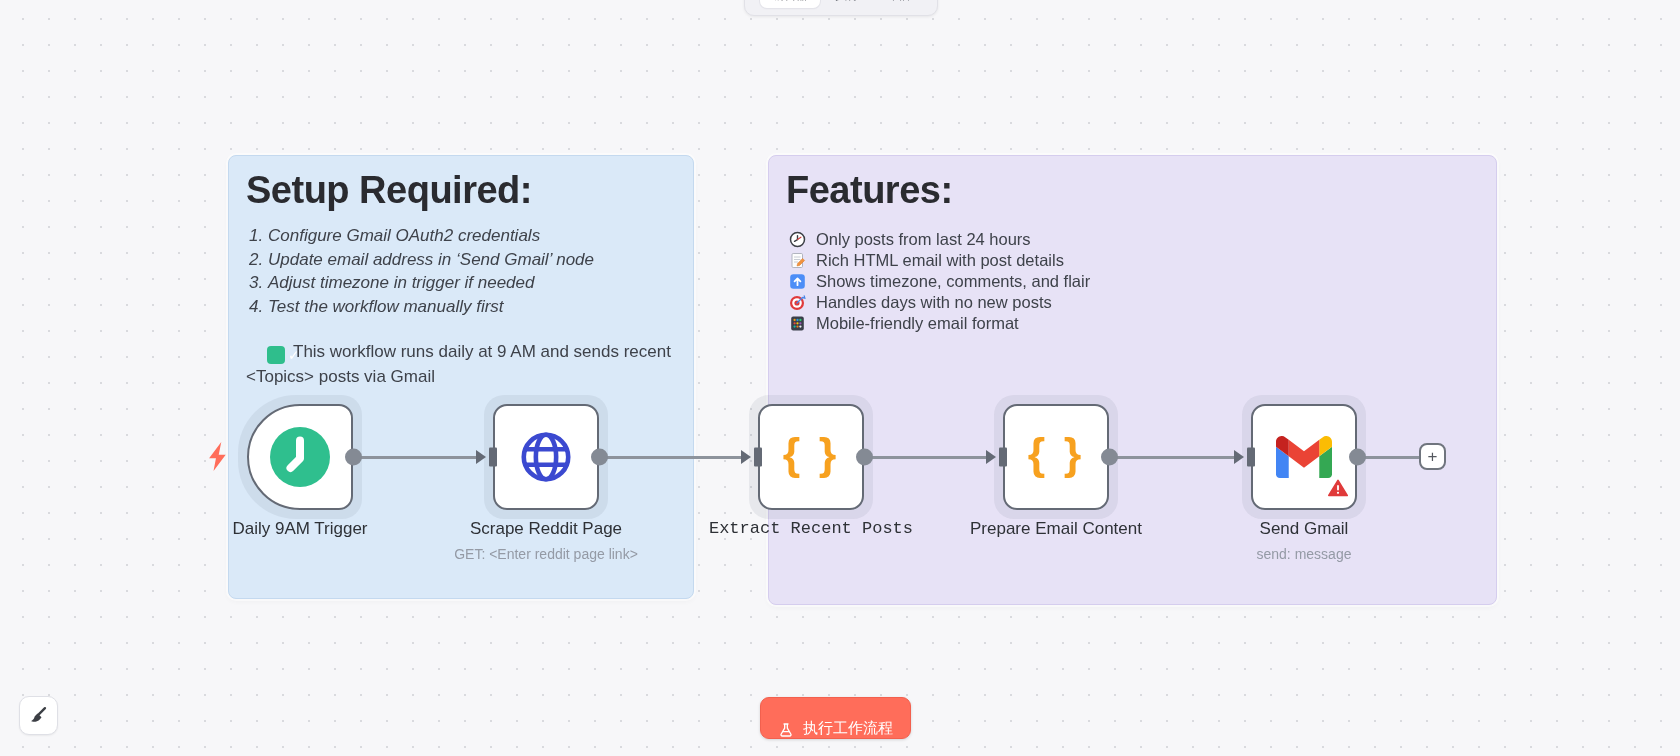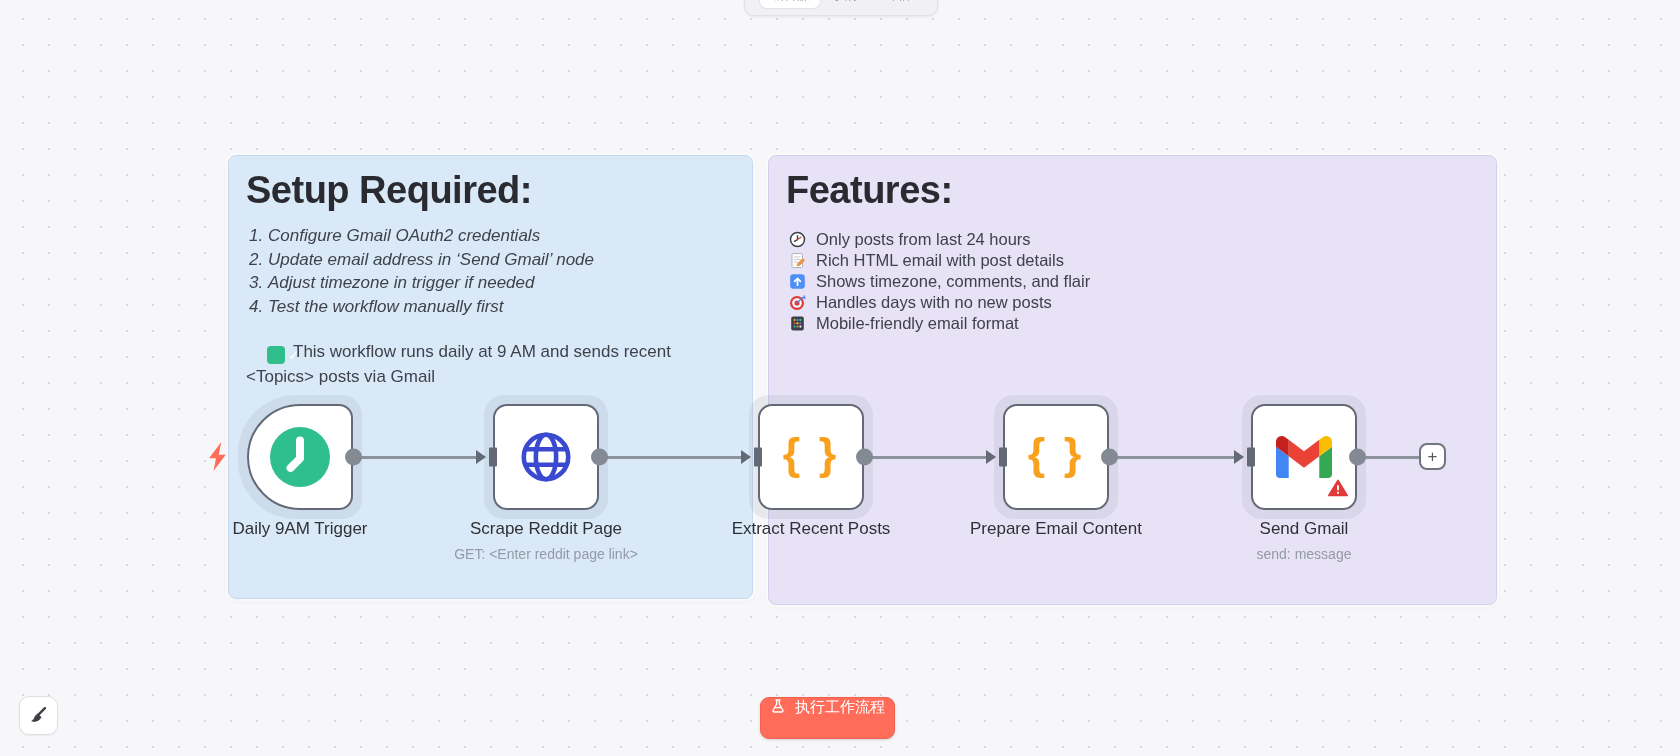--- a/index.html
+++ b/index.html
@@ -19,21 +19,21 @@
     position:absolute;left:744px;top:-26px;width:194px;height:42px;
     background:#f1f1f5;border:1px solid #e1e1e7;border-radius:10px;
     display:flex;align-items:center;justify-content:center;gap:3px;padding:0 5px;
     box-shadow:0 1px 3px rgba(0,0,0,.07);box-sizing:border-box;
   }
   .tab{font-size:12px;color:#50545c;padding:4px 12px;border-radius:7px;white-space:nowrap;}
   .tab.active{background:#ffffff;box-shadow:0 0 0 1px #e4e4ea,0 1px 2px rgba(0,0,0,.05);color:#35383f;}
   
   .sticky{position:absolute;border-radius:8px;box-sizing:border-box;
     box-shadow:0 0 0 2px rgba(255,255,255,.55),0 2px 6px rgba(0,0,0,.04);}
-  .sticky-setup{left:228px;top:155px;width:525px;height:444px;background:#dae9f8;border:1px solid #c4d9ef;}
+  .sticky-setup{left:228px;top:155px;width:466px;height:444px;background:#dae9f8;border:1px solid #c4d9ef;}
   .sticky-features{left:724px;top:155px;width:729px;height:450px;background:#e7e2f6;border:1px solid #d5cdee;margin-left:44px;}
   .sticky h1{margin:13px 0 0 17px;font-size:38px;font-weight:bold;color:#2a2b30;letter-spacing:-.5px;}
   .setup-list{margin:15px 0 0 0;padding-left:39px;font-size:17px;color:#3e424a;font-style:italic;}
   .setup-list li{margin-bottom:6px;line-height:17.5px;}
   .setup-note{margin:24px 16px 0 17px;width:432px;font-size:17px;color:#3e424a;line-height:25px;text-indent:21px;}
   .check-icon{display:inline-block;width:18px;height:18px;background:#2fbe8c;border-radius:4px;
     color:#fff;font-size:14px;line-height:18px;text-align:center;vertical-align:-3px;margin-right:8px;}
   .features-list{margin:17px 0 0 20px;}
   .feature-row{display:flex;align-items:center;gap:10px;height:21px;font-size:16.5px;color:#3e424a;}
   .feature-row svg{flex:0 0 auto;}
@@ -54,23 +54,23 @@
   .node-label{position:absolute;top:519px;width:260px;text-align:center;
     font-size:17px;font-weight:500;color:#2e3136;}
   .node-sub{position:absolute;top:546px;width:280px;text-align:center;font-size:14px;color:#949aa5;}
   .code-braces{font-size:45px;font-weight:600;color:#f7a11f;letter-spacing:3px;margin-top:-6px;}
   .warn-badge{position:absolute;right:7px;bottom:7px;}
   .add-btn{position:absolute;left:1419px;top:443px;width:27px;height:27px;box-sizing:border-box;
     background:#fff;border:2px solid #70757e;border-radius:8px;
     display:flex;align-items:center;justify-content:center;font-size:17px;color:#54585f;}
   .zap{position:absolute;left:205px;top:441px;}
   
-  .exec-btn{position:absolute;left:760px;top:697px;height:40px;padding:0 9px;
+  .exec-btn{position:absolute;left:760px;top:697px;height:40px;padding:0 17px;
     background:#ff6d5a;border:1px solid #f2604e;border-radius:9px;
-    display:flex;align-items:flex-start;gap:9px;color:#fff;font-size:15px;
+    display:flex;align-items:flex-end;gap:9px;color:#fff;font-size:15px;
     box-shadow:0 1px 3px rgba(0,0,0,.15);white-space:nowrap;}
   .tidy-btn{position:absolute;left:19px;top:696px;width:39px;height:39px;box-sizing:border-box;
     background:#fff;border:1px solid #dfe0e6;border-radius:10px;
     display:flex;align-items:center;justify-content:center;box-shadow:0 1px 2px rgba(0,0,0,.06);}
 </style>
 </head>
 <body>
 
 <div class="canvas">
 
@@ -222,21 +222,21 @@
     <div class="in-arrow"></div>
     <div class="in-notch"></div>
     <div class="out-dot"></div>
   </div>
 
   <div class="add-btn">+</div>
 
   <div class="node-label" style="left:170px;">Daily 9AM Trigger</div>
   <div class="node-label" style="left:416px;">Scrape Reddit Page</div>
   <div class="node-sub" style="left:406px;">GET: &lt;Enter reddit page link&gt;</div>
-  <div class="node-label" style="left:681px;">Extract Recent Posts</div>
+  <div class="node-label" style="left:681px;font-family:Liberation Mono, monospace;">Extract Recent Posts</div>
   <div class="node-label" style="left:926px;">Prepare Email Content</div>
   <div class="node-label" style="left:1174px;">Send Gmail</div>
   <div class="node-sub" style="left:1164px;">send: message</div>
 
   <div class="tidy-btn">
     <svg width="22" height="22" viewBox="0 0 24 24">
         <path d="M18.5 3.5l-6.5 6.5" stroke="#3c3f45" stroke-width="2.6" stroke-linecap="round"></path>
         <path d="M10.7 9.3l4 4s-1.8 3.6-5.6 4.7c-2.6.8-5.6-.4-5.6-.4s2.9-1.9 3.4-4c.5-2 3.8-4.3 3.8-4.3z" fill="#3c3f45"></path>
       </svg>
   </div>

